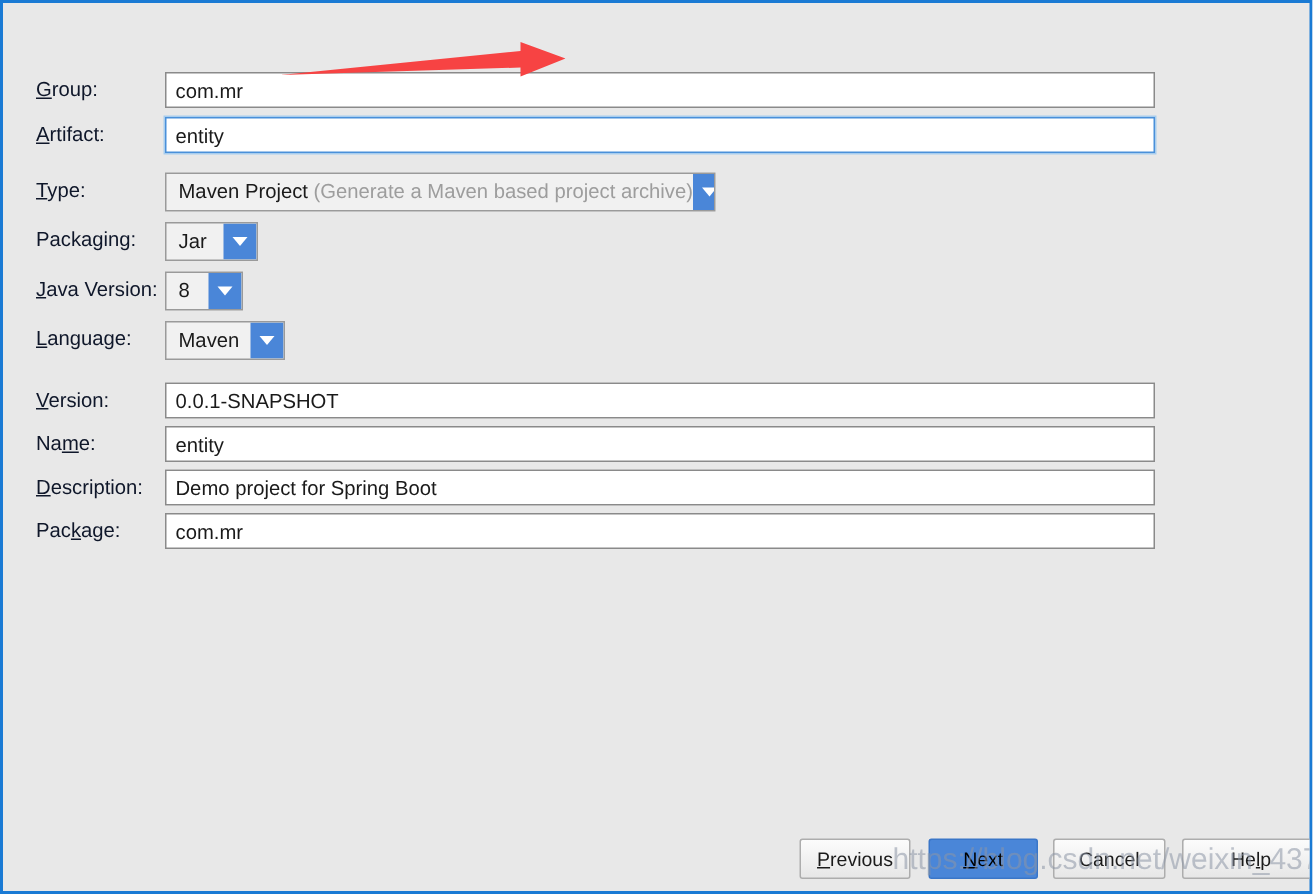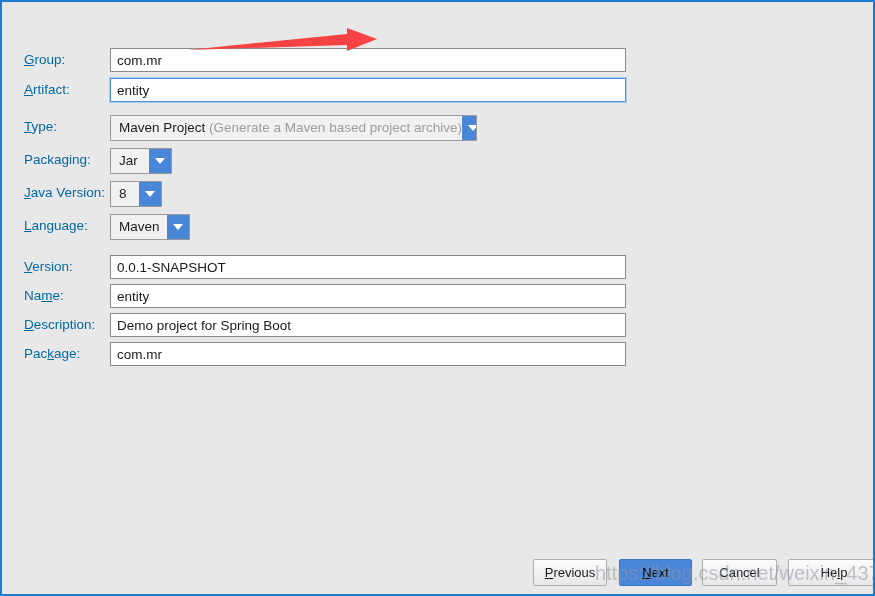--- a/index.html
+++ b/index.html
@@ -84,30 +84,30 @@
   }
   .row {
     position: absolute;
     left: 0;
     height: 24px;
   }
   .label {
     position: absolute;
     left: 22px;
     font-size: 13.5px;
-    color: #0369a1;
+    color: #0f172a;
     white-space: nowrap;
     line-height: 24px;
   }
   .label u { text-decoration: underline; }
 
   .textfield {
     position: absolute;
     left: 108px;
-    width: 516px;
+    width: 660px;
     height: 24px;
     box-sizing: border-box;
     background: #ffffff;
     border: 1px solid #8a8a8a;
     font-family: "Liberation Sans", sans-serif;
     font-size: 13.5px;
     color: #1a1a1a;
     padding: 0 0 0 6px;
     line-height: 22px;
     outline: none;

